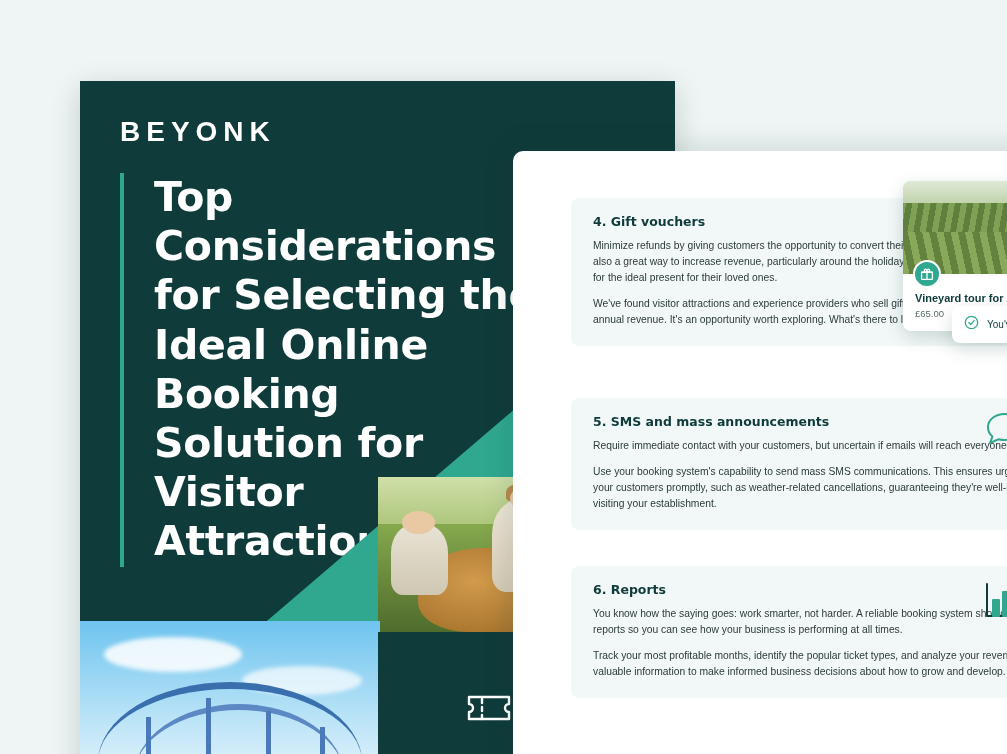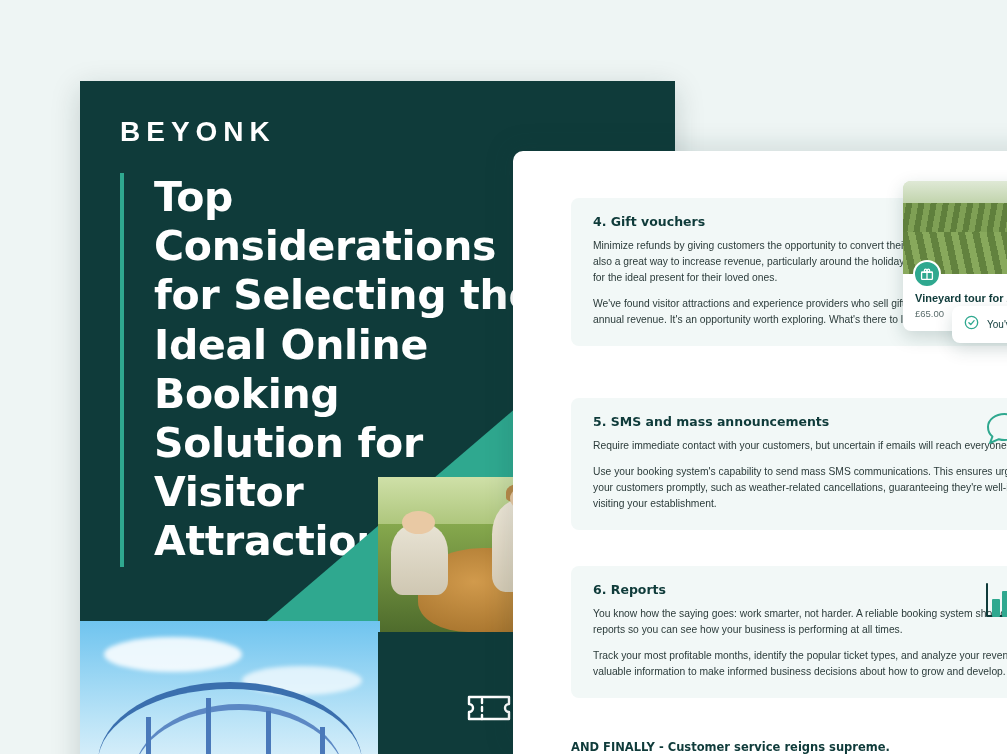--- a/index.html
+++ b/index.html
@@ -336,21 +336,20 @@
       <p class="sec-p">Require immediate contact with your customers, but uncertain if emails will reach everyone on time?</p>
       <p class="sec-p">Use your booking system's capability to send mass SMS communications. This ensures urgent updates reach your customers promptly, such as weather-related cancellations, guaranteeing they're well-informed before visiting your establishment.</p>
     </div>
 
     <div class="section-block" style="top:415px;">
       <h2 class="sec-title">6. Reports</h2>
       <p class="sec-p">You know how the saying goes: work smarter, not harder. A reliable booking system should come with integrated reports so you can see how your business is performing at all times.</p>
       <p class="sec-p">Track your most profitable months, identify the popular ticket types, and analyze your revenue figures. Use this valuable information to make informed business decisions about how to grow and develop.</p>
     </div>
 
-    <div class="final-line">AND FINALLY  - Customer service reigns supreme.</div>
   </div>
 
   <div class="voucher-card">
     <div class="voucher-photo">
       <div class="vp-sky"></div>
       <div class="vp-rows"></div>
       <div class="vp-rows2"></div>
       <div class="voucher-badge">
         <svg width="14" height="14" viewBox="0 0 16 16" fill="none" stroke="#ffffff" stroke-width="1.5" stroke-linecap="round" stroke-linejoin="round">
           <rect x="1.8" y="6" width="12.4" height="8.2" rx="1"></rect>

